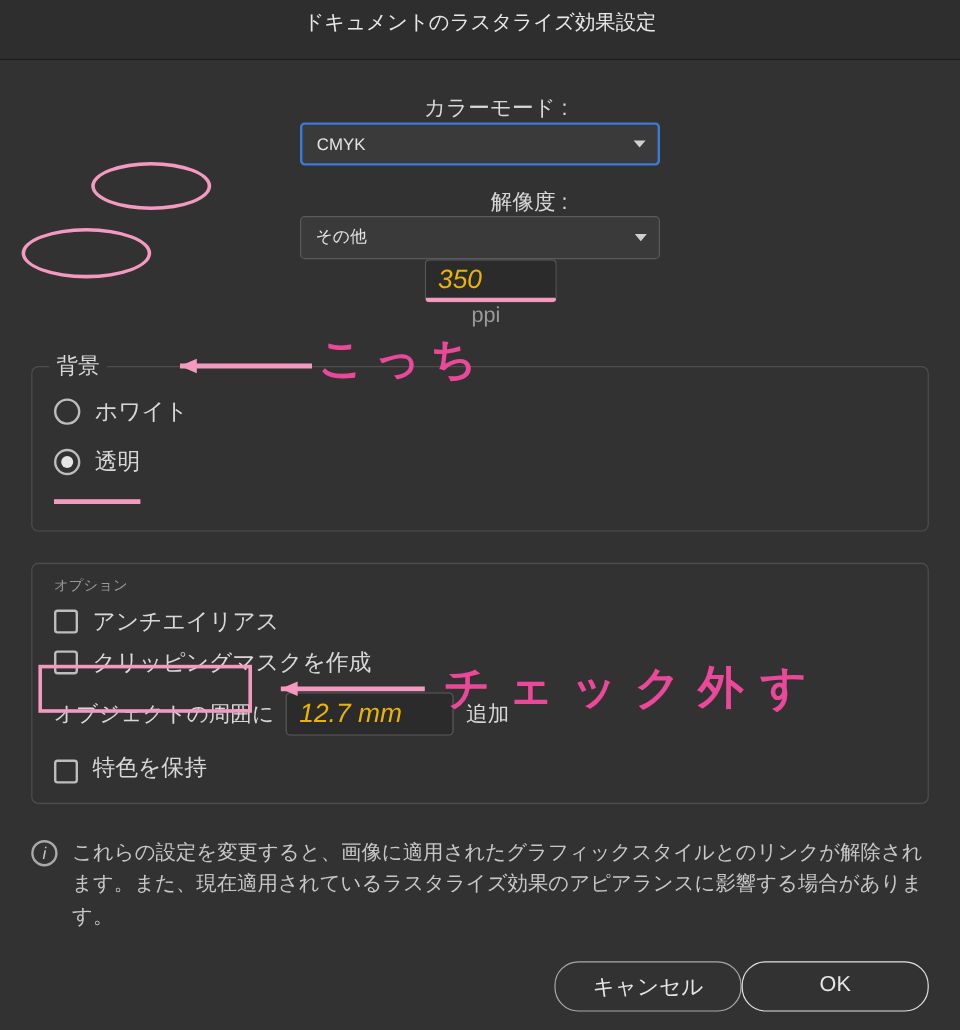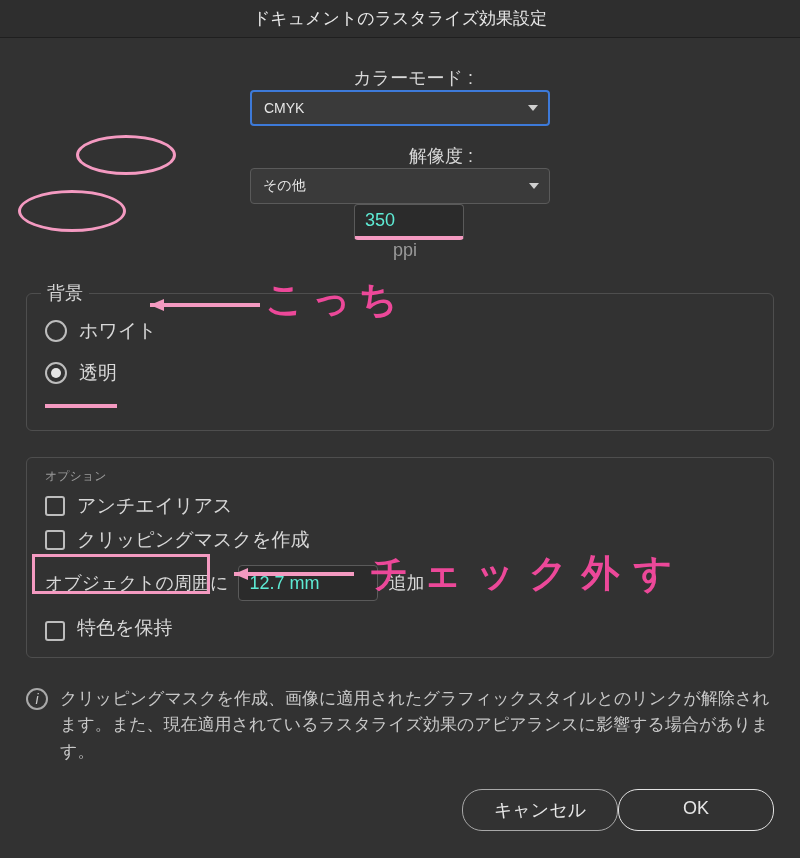--- a/index.html
+++ b/index.html
@@ -7,21 +7,21 @@
     width: 800px;
     height: 858px;
     background: #323232;
     font-family: -apple-system, "Hiragino Kaku Gothic ProN", "Hiragino Sans", sans-serif;
     color: #d8d8d8;
     font-size: 18px;
     overflow: hidden;
     position: relative;
   }
   .title-bar {
-    height: 38px;
+    height: 50px;
     background: #2e2e2e;
     border-bottom: 1px solid #1f1f1f;
     text-align: center;
     line-height: 38px;
     font-size: 17px;
     color: #e9e9e9;
   }
   .content {
     padding: 28px 26px 0 26px;
     position: relative;
@@ -73,23 +73,24 @@
     padding: 0 10px;
     color: #e6e6e6;
     font-size: 18px;
     display: flex;
     align-items: center;
   }
   .input-box input {
     background: transparent;
     border: none;
     outline: none;
-    color: #5eead4;
-    font-size: 18px;
+    color: #eab308;
+    font-size: 22px;
     width: 100%;
+    font-style: italic;
   }
   .fieldset {
     border: 1px solid #4e4e4e;
     border-radius: 6px;
     padding: 16px 18px 14px 18px;
     margin-top: 32px;
     position: relative;
   }
   .fieldset .legend {
     position: absolute;
@@ -282,21 +283,21 @@
       <span>追加</span>
     </div>
     <div class="spot-row">
       <span class="checkbox"></span>
       <span>特色を保持</span>
     </div>
   </div>
 
   <div class="info-row">
     <div class="info-icon">i</div>
-    <div>クリッピングマスクを作成、画像に適用されたグラフィックスタイルとのリンクが解除されます。また、現在適用されているラスタライズ効果のアピアランスに影響する場合があります。</div>
+    <div>これらの設定を変更すると、画像に適用されたグラフィックスタイルとのリンクが解除されます。また、現在適用されているラスタライズ効果のアピアランスに影響する場合があります。</div>
   </div>
 
   <div class="buttons">
     <div class="btn">キャンセル</div>
     <div class="btn primary">OK</div>
   </div>
 
 </div>
 
 <div class="oval" style="left:76px; top:135px; width:100px; height:40px;"></div>

